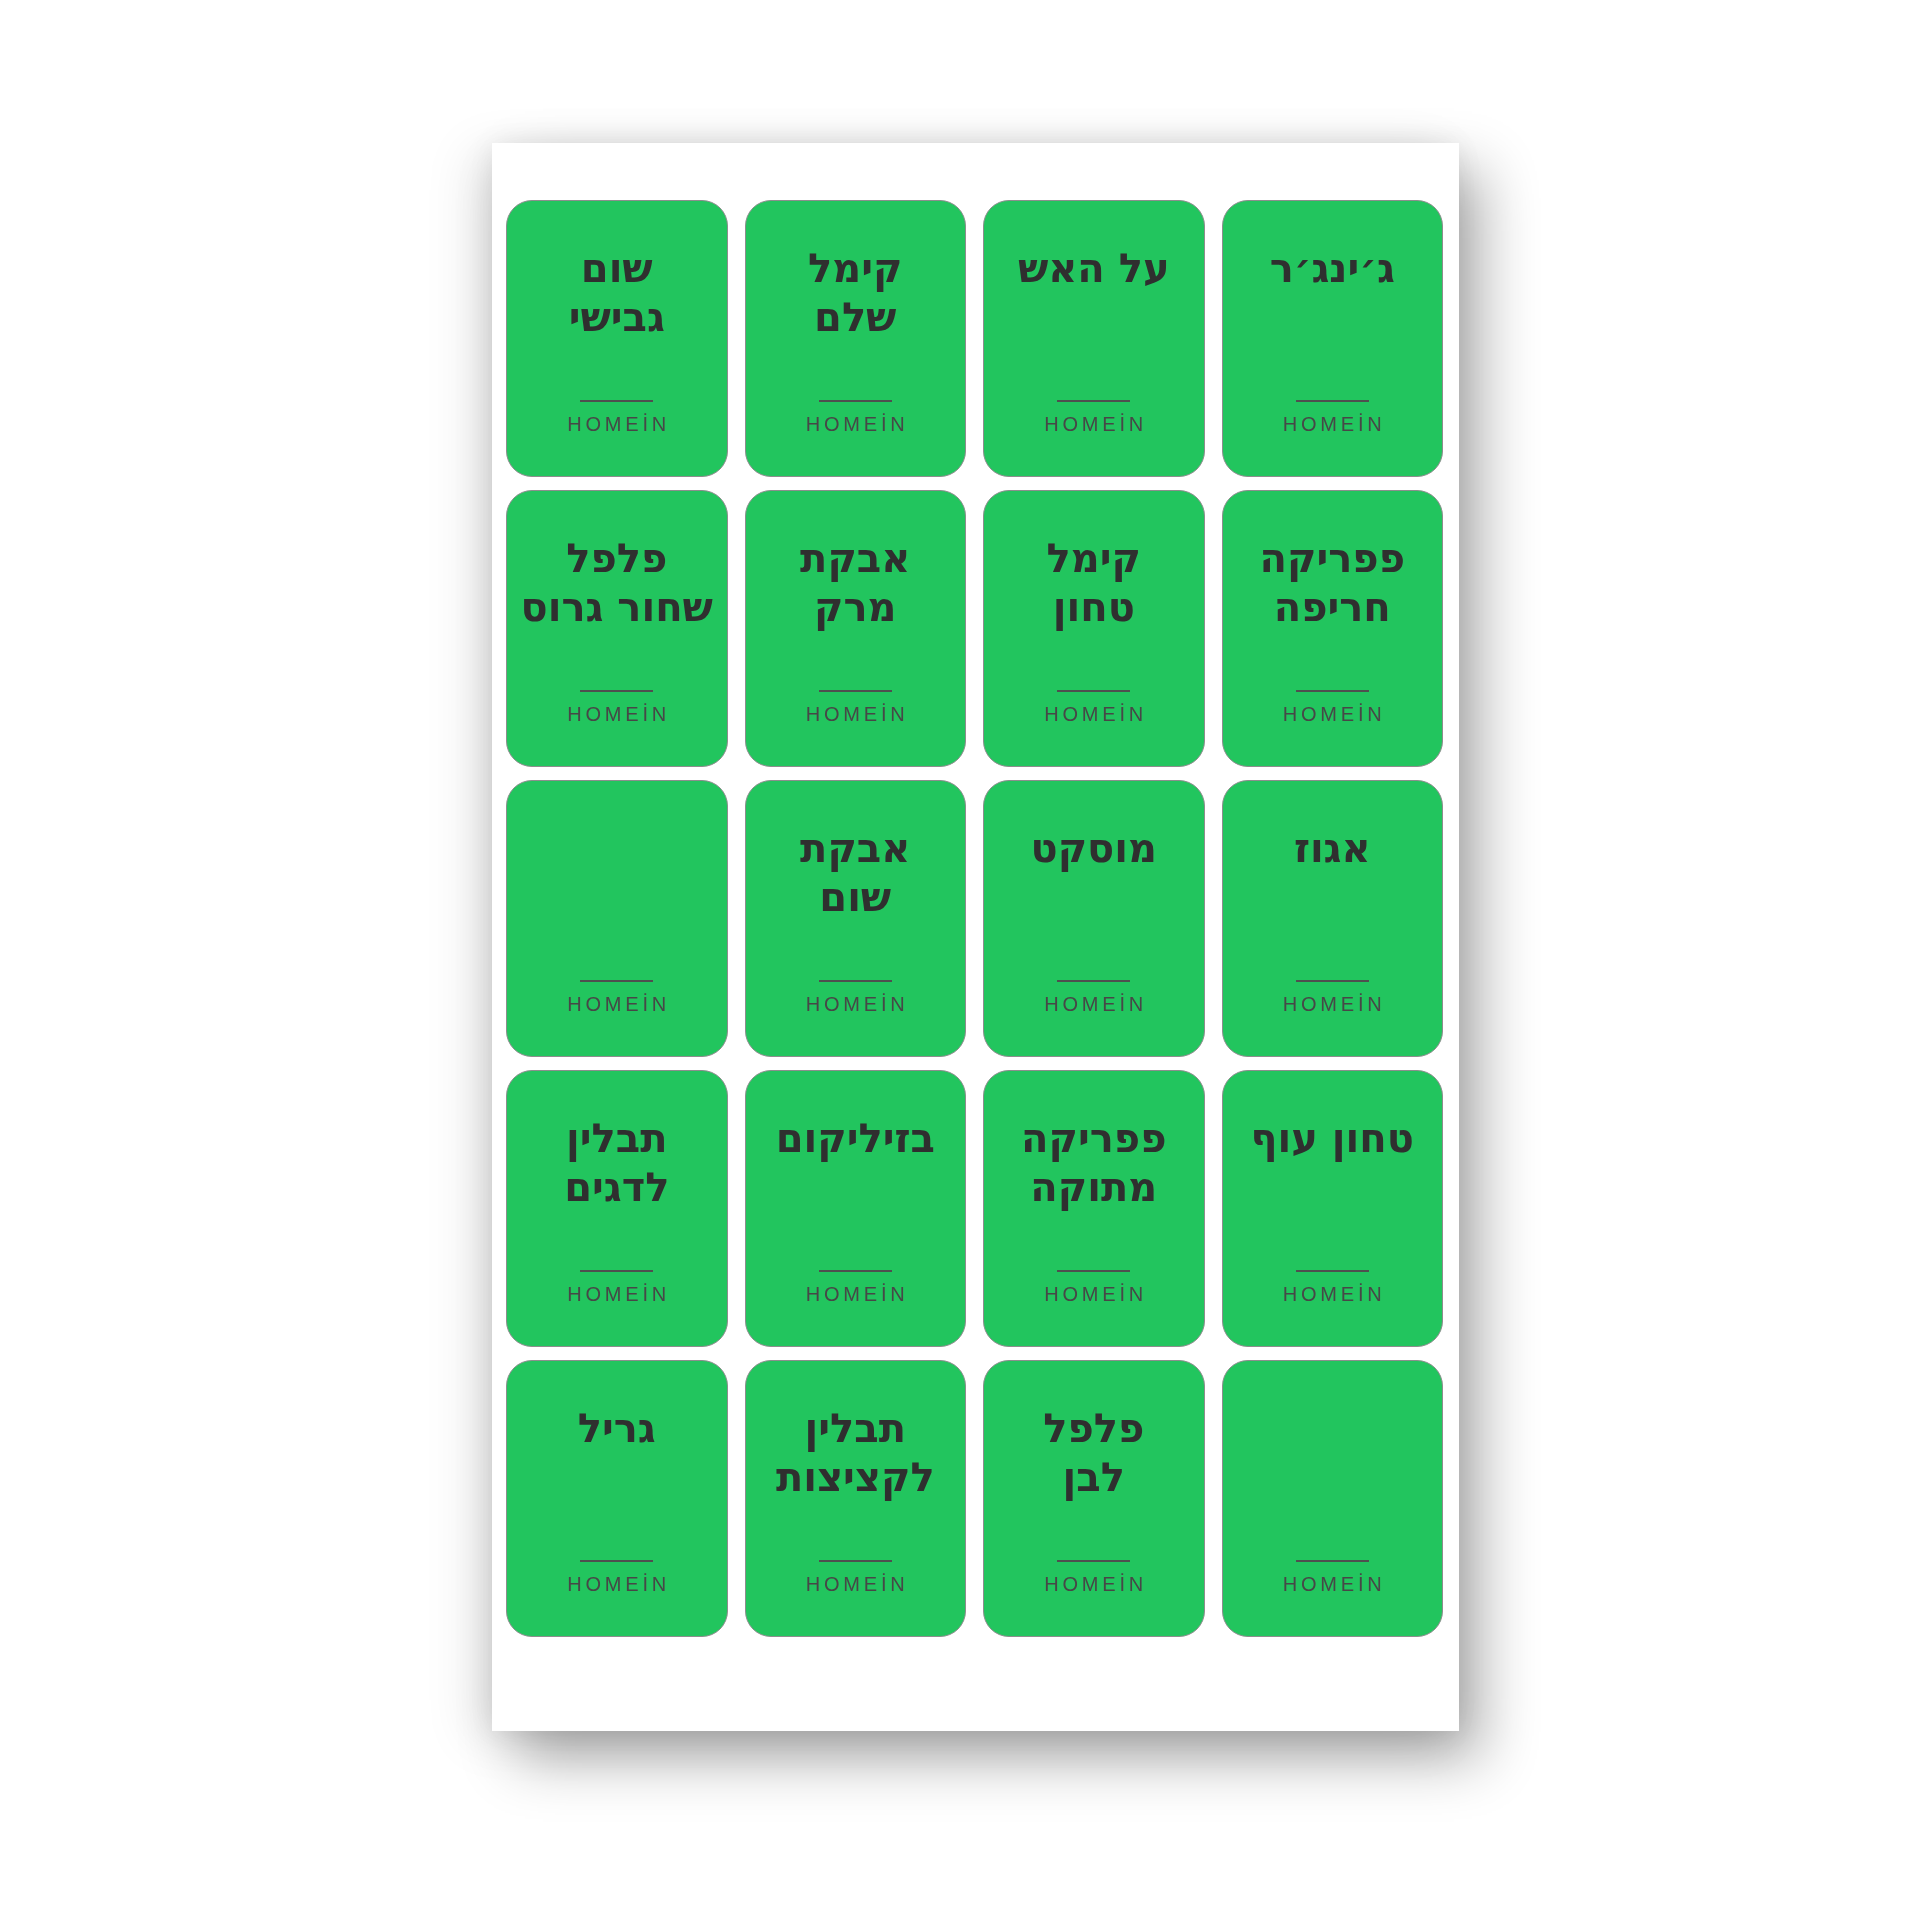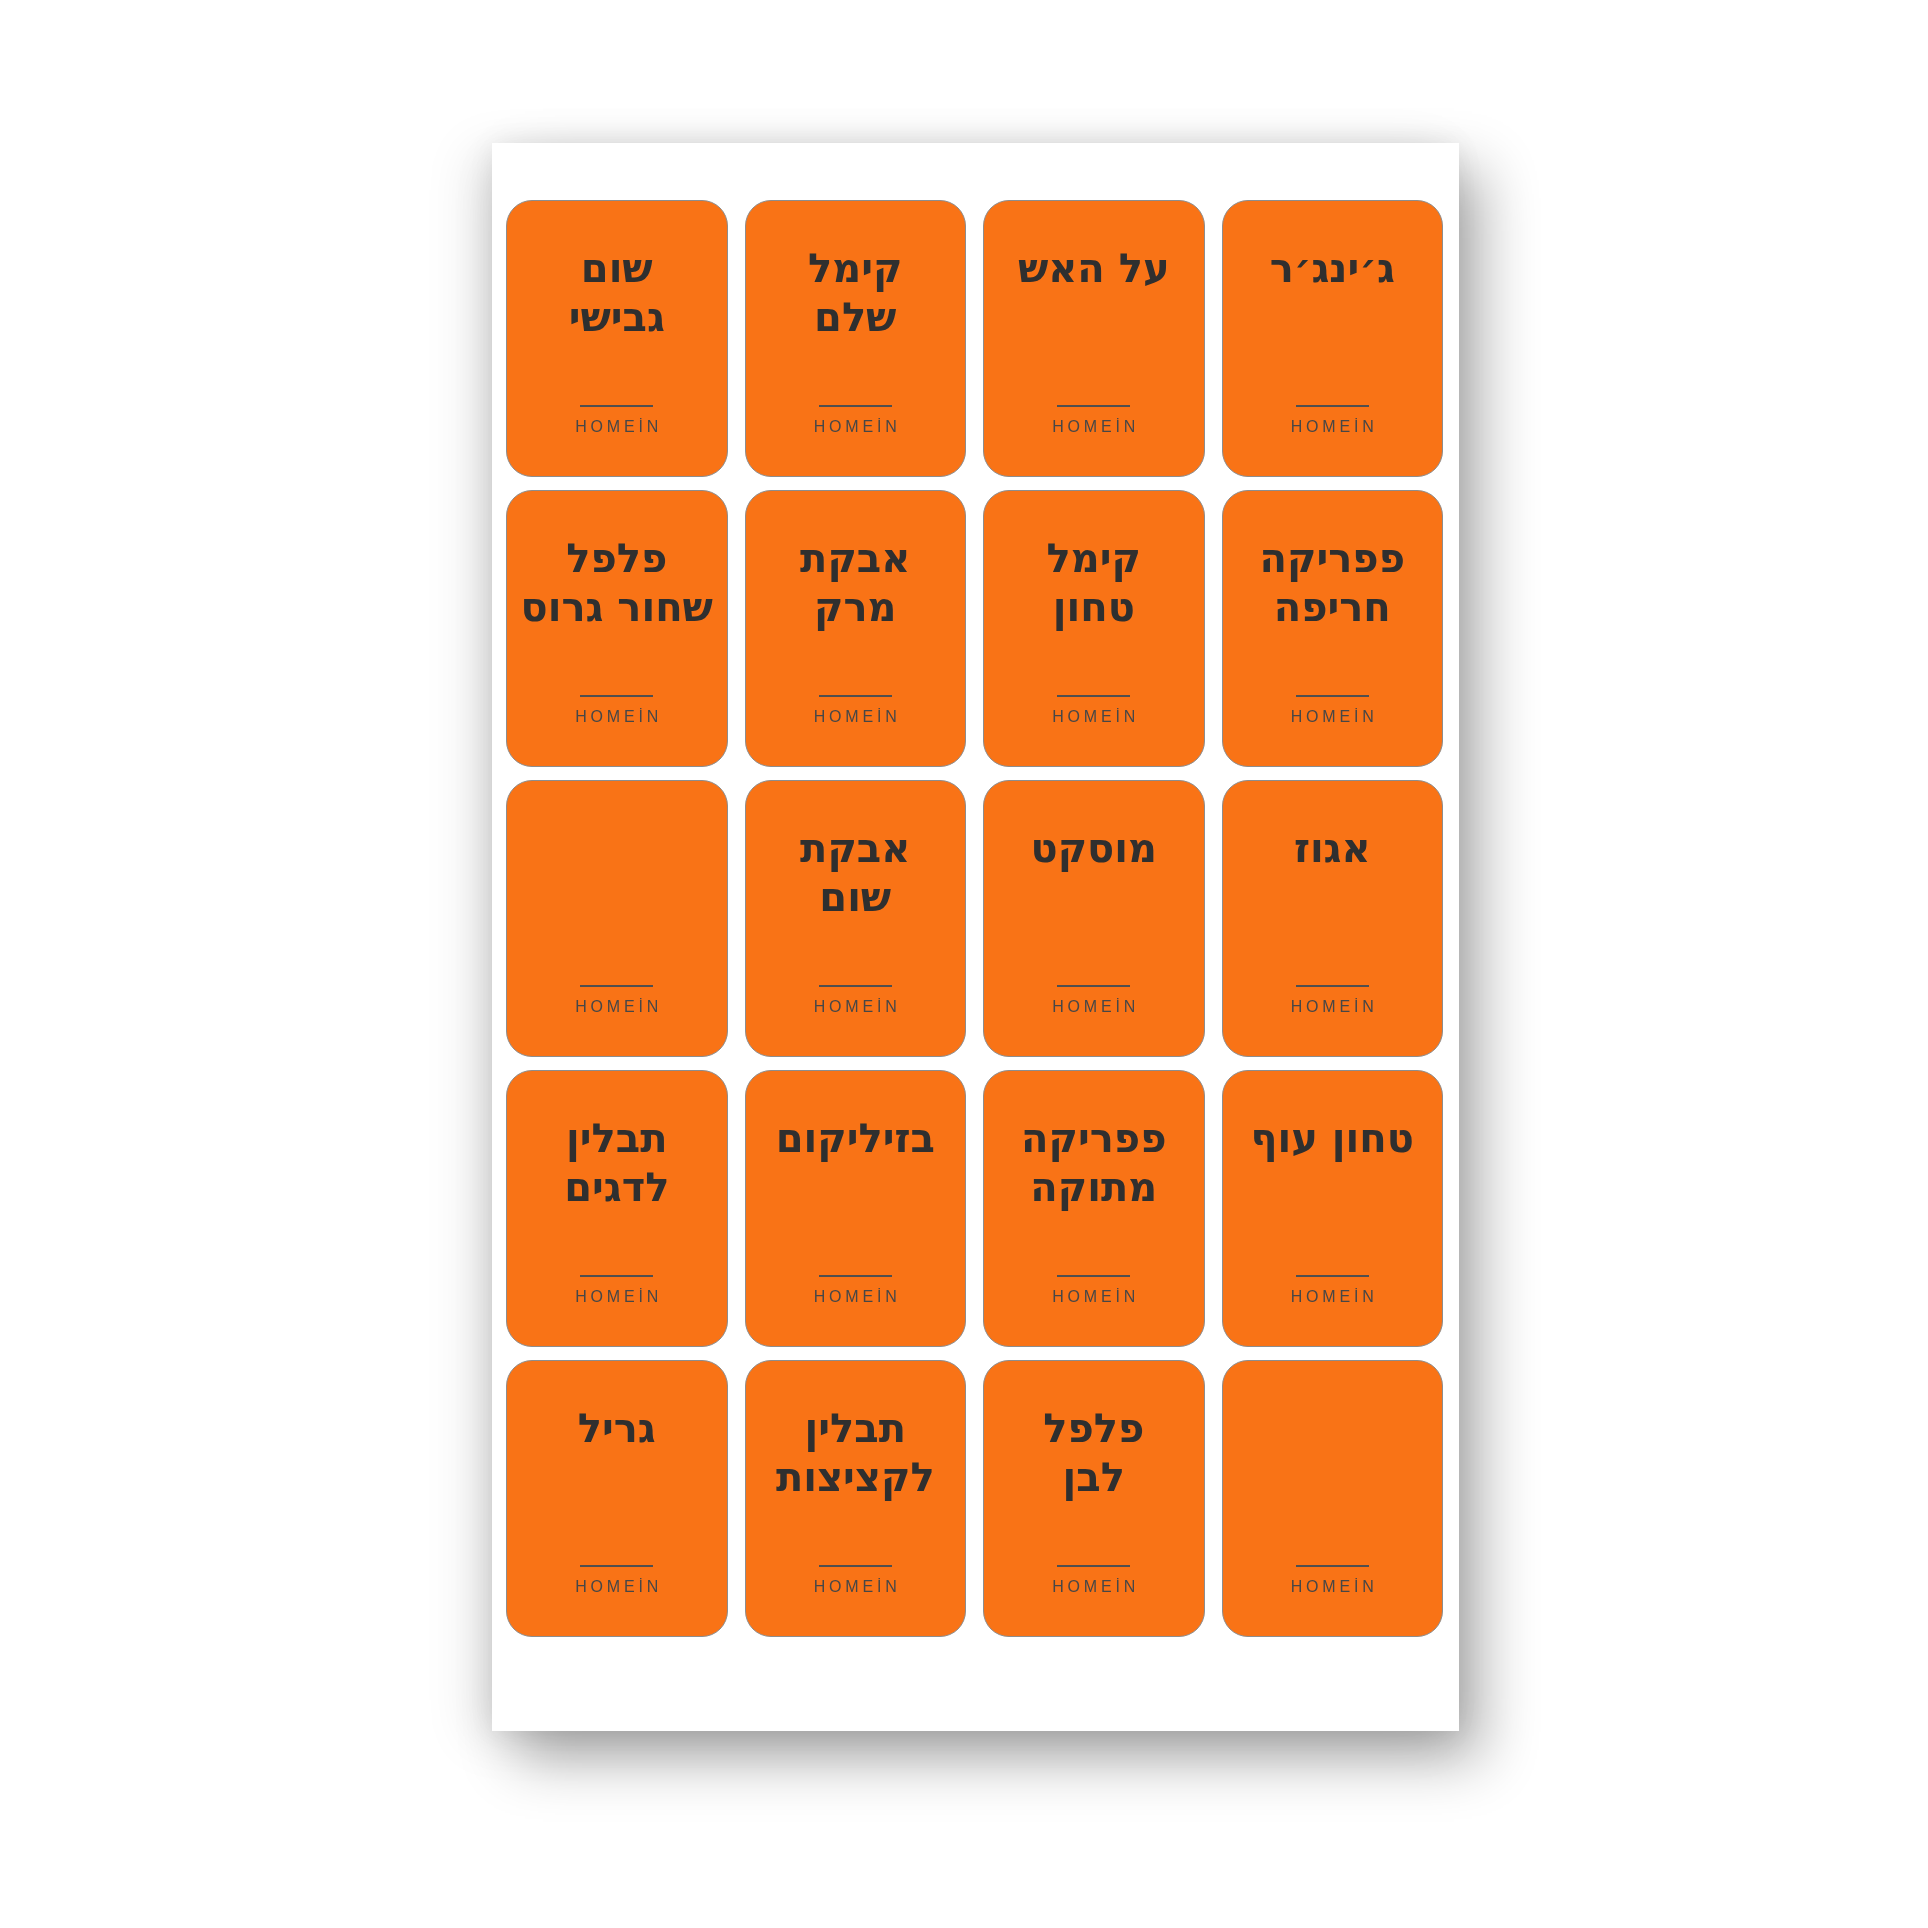--- a/index.html
+++ b/index.html
@@ -33,21 +33,21 @@
     top: 57px;
     display: grid;
     grid-template-columns: repeat(4, 1fr);
     grid-auto-rows: 277px;
     column-gap: 17px;
     row-gap: 13px;
     direction: rtl;
   }
   .label {
     position: relative;
-    background: #f97316;
+    background: #22c55e;
     border: 1.9px solid #8d8d8d;
     border-radius: 26px;
     box-sizing: border-box;
   }
   .label .title {
     position: absolute;
     top: 43px;
     left: 0;
     right: 0;
     text-align: center;
@@ -69,21 +69,21 @@
     align-items: center;
   }
   .label .brand .brand-line {
     width: 73px;
     height: 1.9px;
     background: #4f4f4f;
     margin-bottom: 11.3px;
   }
   .label .brand .brand-text {
     font-family: "Liberation Sans", sans-serif;
-    font-size: 16px;
+    font-size: 20px;
     font-weight: 400;
     letter-spacing: 3.8px;
     text-indent: 3.8px;
     color: #474747;
     direction: ltr;
   }
 </style>
 </head>
 <body>
 

